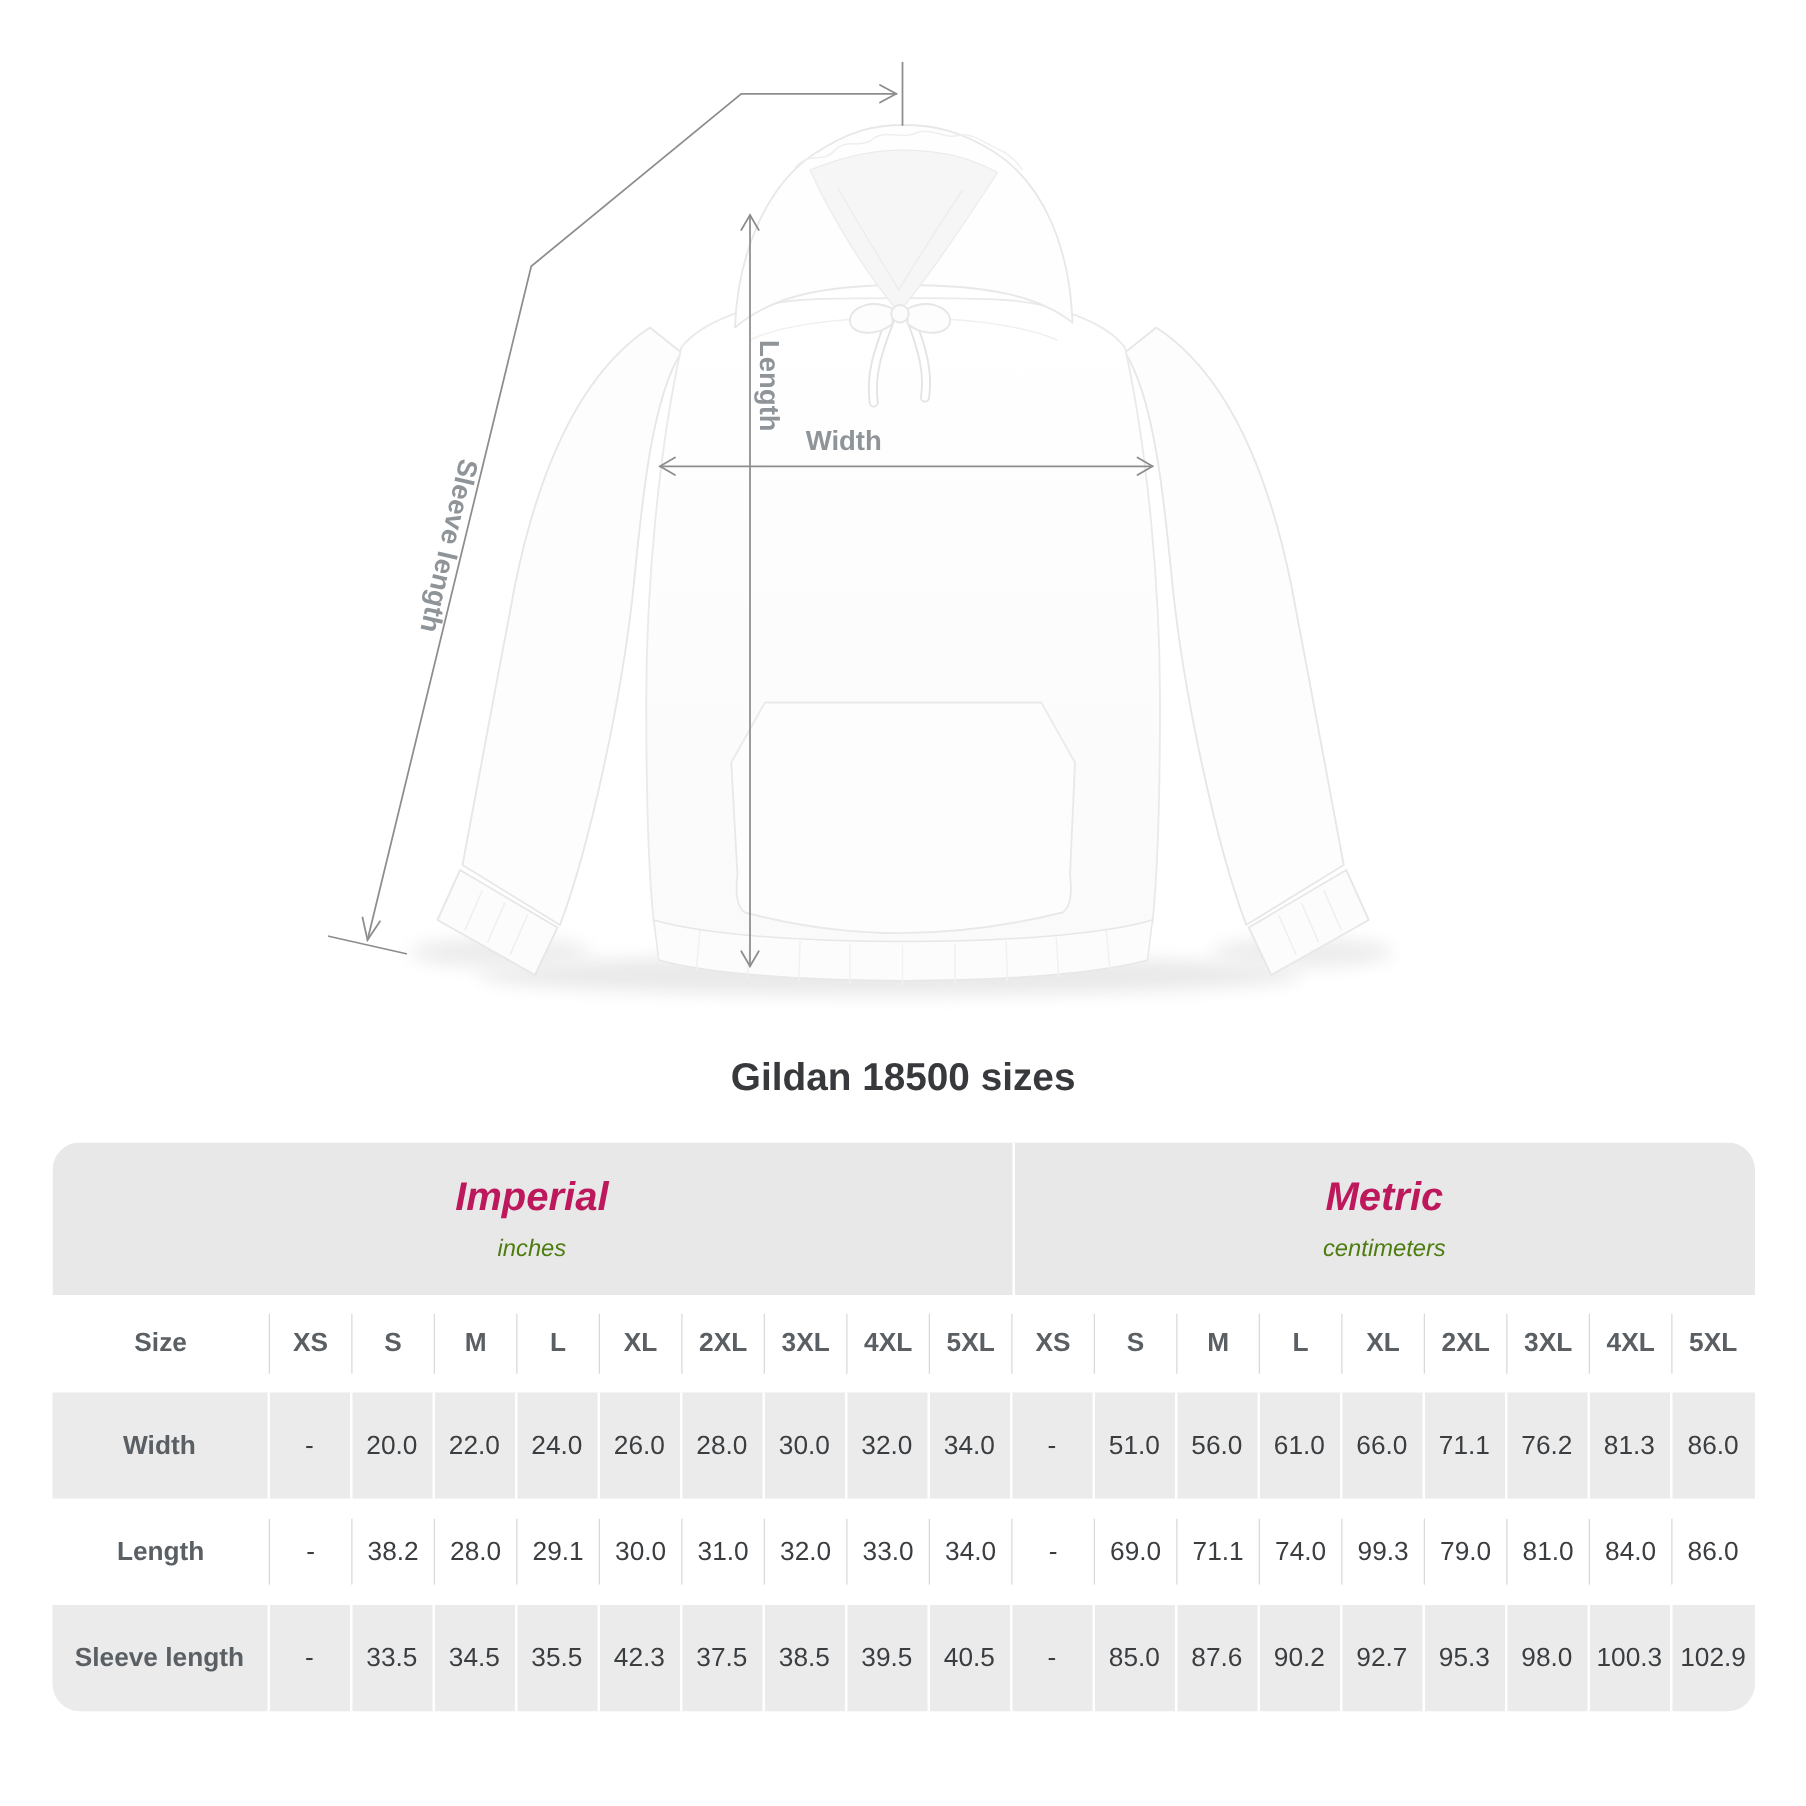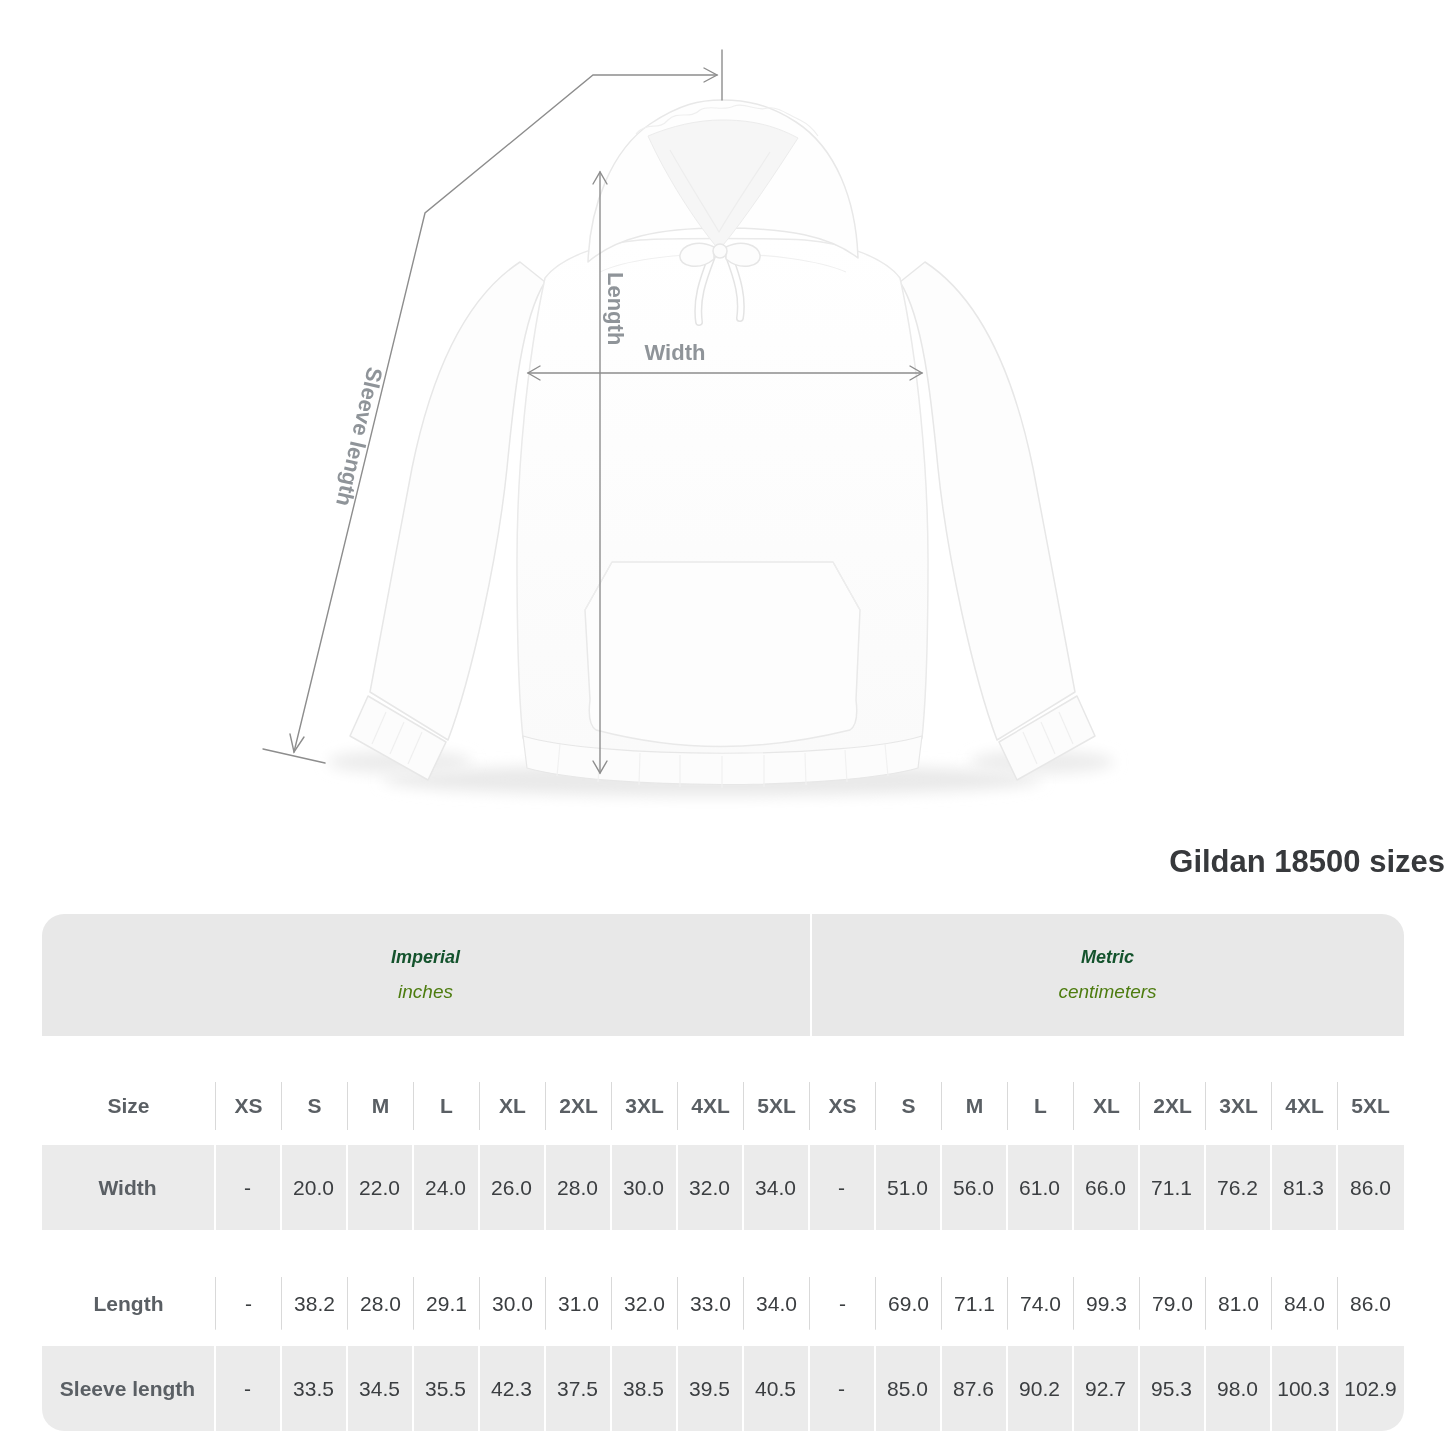--- a/index.html
+++ b/index.html
@@ -1,36 +1,36 @@
 <!DOCTYPE html>
 <html><head>
 <meta charset="utf-8">
 <style>
   html,body{margin:0;padding:0;background:#ffffff;}
   body{width:1445px;height:1445px;font-family:"Liberation Sans",sans-serif;overflow:hidden;}
   .stage{position:relative;width:1445px;height:1445px;background:#fff;}
 
   .hero{display:block;width:1445px;height:818px;}
 
-  .title{margin:26px 0 0;text-align:right;font-size:31px;line-height:36px;font-weight:bold;color:#37393c;}
+  .title{margin:26px 0 0;text-align:center;font-size:31px;line-height:36px;font-weight:bold;color:#37393c;}
   .subtitle{margin:10px 0 0;text-align:center;font-size:19px;line-height:23px;font-style:italic;color:#4e5154;}
 
   .size-table{width:1362px;margin:34px auto 0;}
   .row{display:grid;grid-template-columns:174px repeat(18,1fr);}
   .cell{display:flex;align-items:center;justify-content:center;box-sizing:border-box;min-width:0;}
 
   .group-row{grid-template-columns:768px 594px;height:122px;border-radius:22px 22px 0 0;overflow:hidden;}
   .group{flex-direction:column;background:#e8e8e8;gap:13px;}
   .group.metric{border-left:2px solid #fff;}
-  .gname{font-size:18px;font-weight:bold;font-style:italic;color:#14532d;}
+  .gname{font-size:32px;font-weight:bold;font-style:italic;color:#be185d;}
   .gunit{font-size:19px;font-style:italic;color:#4d7c0f;}
 
   .head-row{height:78px;}
   .data-row{height:85px;}
-  .white{background:#ffffff;margin-top:31px;}
+  .white{background:#ffffff;}
   .white .cell{background-image:linear-gradient(#d9d9d9,#d9d9d9);background-position:right center;background-size:1px 62%;background-repeat:no-repeat;}
   .white .cell:last-child{background-image:none;}
   .gray{background:#ebebeb;}
   .gray .cell:not(:last-child){border-right:2px solid #fff;}
   .last-row{border-radius:0 0 22px 22px;overflow:hidden;}
 
   .label,.head{font-weight:bold;color:#5a5f64;font-size:21px;}
   .val{color:#3b3e41;font-size:21px;}
 </style>
 </head>

